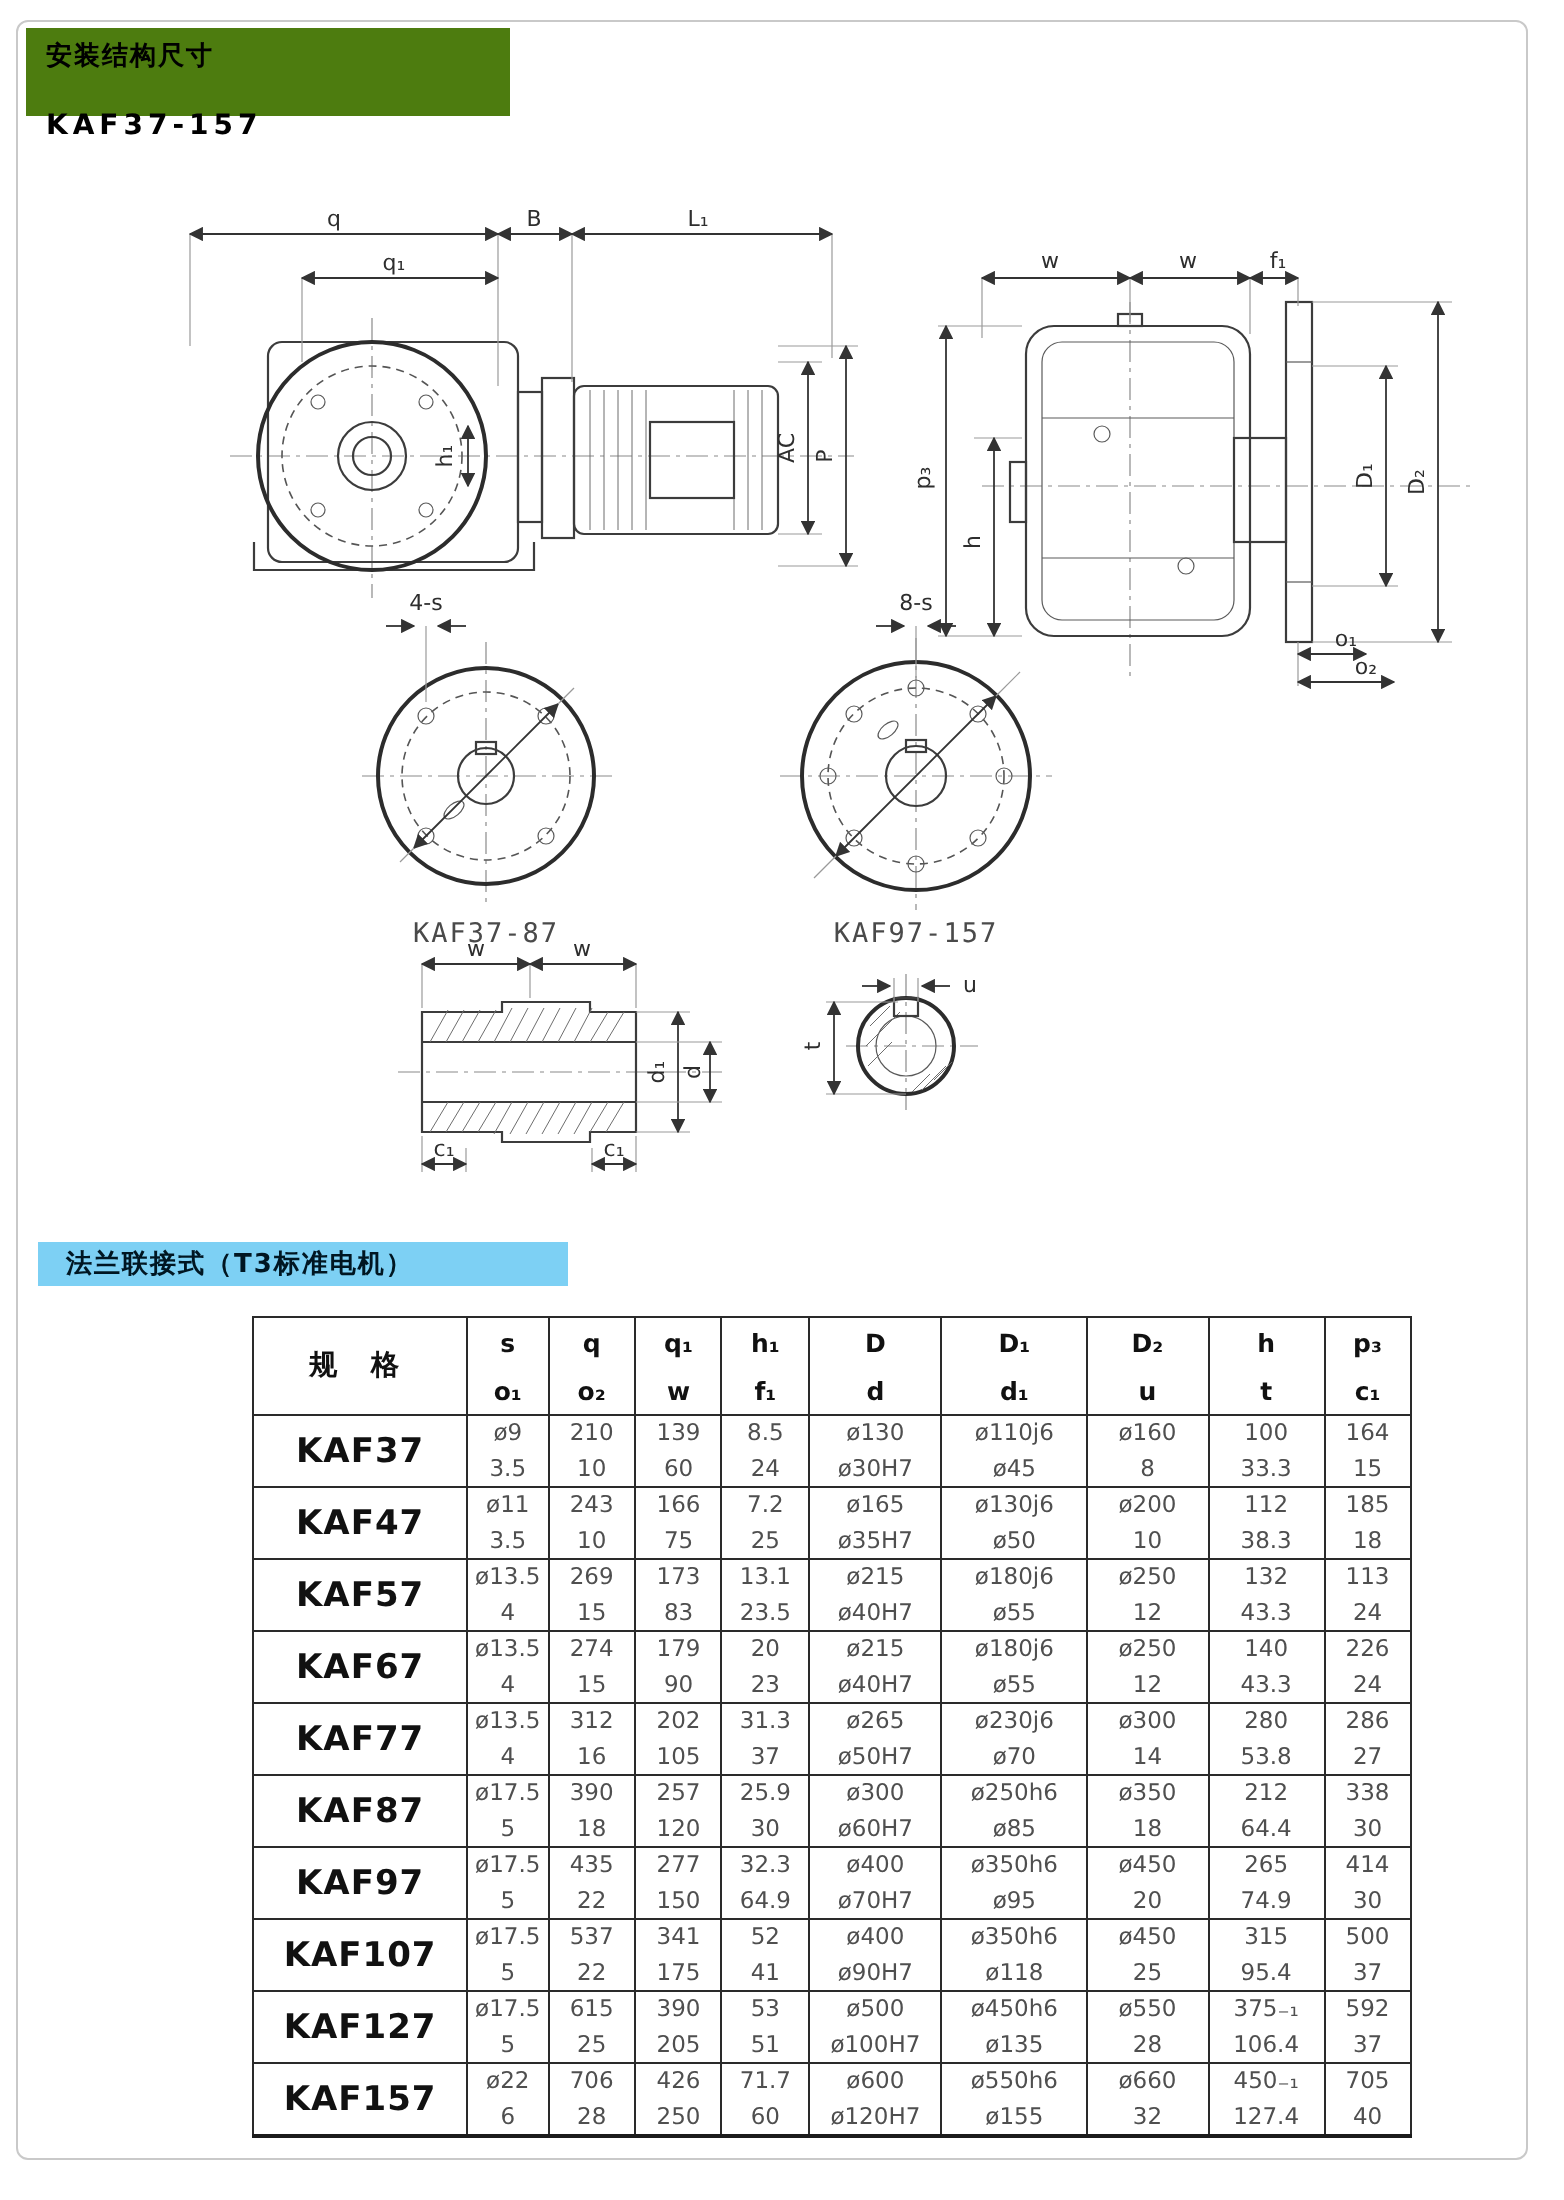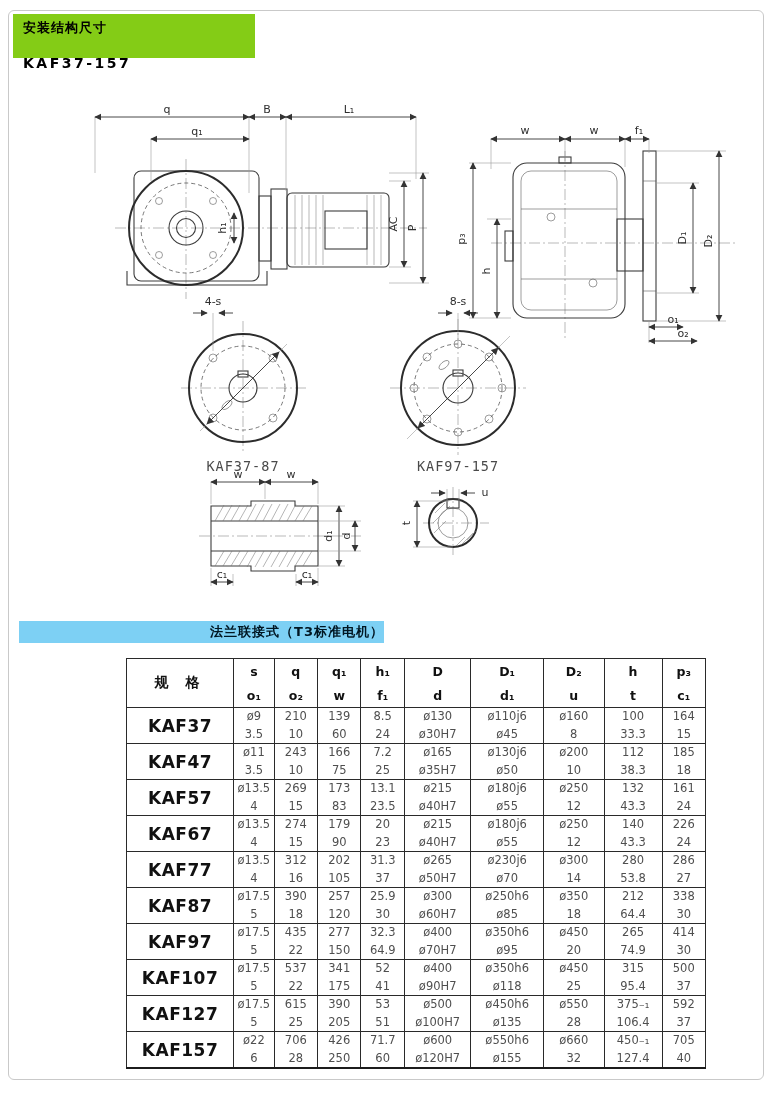--- a/index.html
+++ b/index.html
@@ -1,24 +1,24 @@
 <!DOCTYPE html>
 <html><head>
 <meta charset="utf-8">
 <style>
   html,body{margin:0;padding:0;background:#ffffff;}
   body{width:782px;height:1100px;position:relative;font-family:"DejaVu Sans","Liberation Sans",sans-serif;-webkit-font-smoothing:antialiased;}
   .page{position:absolute;left:8px;top:10px;width:754px;height:1068px;border:1px solid #c9c9c9;border-radius:6px;background:#fff;}
   .inner{position:relative;width:100%;height:100%;}
 
-  .header-box{position:absolute;left:4px;top:3px;width:242px;height:44px;background:#84cc16;padding:5px 0 18px 10px;box-sizing:border-box;}
+  .header-box{position:absolute;left:4px;top:3px;width:242px;height:44px;background:#4d7c0f;padding:5px 0 18px 10px;box-sizing:border-box;}
   .header-box .l1{font-size:13px;font-weight:bold;color:#000;letter-spacing:1px;}
   .header-box .l2{font-size:14px;font-weight:bold;color:#000;letter-spacing:2.5px;margin-top:18px;}
 
-  .banner{position:absolute;left:10px;top:610px;width:365px;height:22px;background:#7dd0f4;display:flex;align-items:center;justify-content:flex-end;}
+  .banner{position:absolute;left:10px;top:610px;width:265px;height:22px;background:#7dd0f4;display:flex;align-items:center;}
   .banner span{font-size:13px;font-weight:bold;color:#001622;margin-left:14px;letter-spacing:1px;}
 
   svg{position:absolute;overflow:visible;}
   .edge{stroke:#3c3c3c;fill:none;stroke-width:1.1;}
   .bold{stroke:#2c2c2c;fill:none;stroke-width:2;}
   .thin{stroke:#5a5a5a;fill:none;stroke-width:.6;}
   .dash{stroke:#555;fill:none;stroke-width:.8;stroke-dasharray:4 3;}
   .cl{stroke:#8a8a8a;fill:none;stroke-width:.6;stroke-dasharray:11 3 2 3;}
   .dim{stroke:#333;fill:none;stroke-width:.9;}
   .ext{stroke:#9a9a9a;fill:none;stroke-width:.6;}
@@ -434,21 +434,21 @@
             </td>
             <td class="vcell">
               <div class="vt">ø250</div>
               <div class="vb">12</div>
             </td>
             <td class="vcell">
               <div class="vt">132</div>
               <div class="vb">43.3</div>
             </td>
             <td class="vcell">
-              <div class="vt">161</div>
+              <div class="vt">113</div>
               <div class="vb">24</div>
             </td>
           </tr>
           <tr>
             <td class="model">KAF67</td>
             <td class="vcell">
               <div class="vt">ø13.5</div>
               <div class="vb">4</div>
             </td>
             <td class="vcell">

